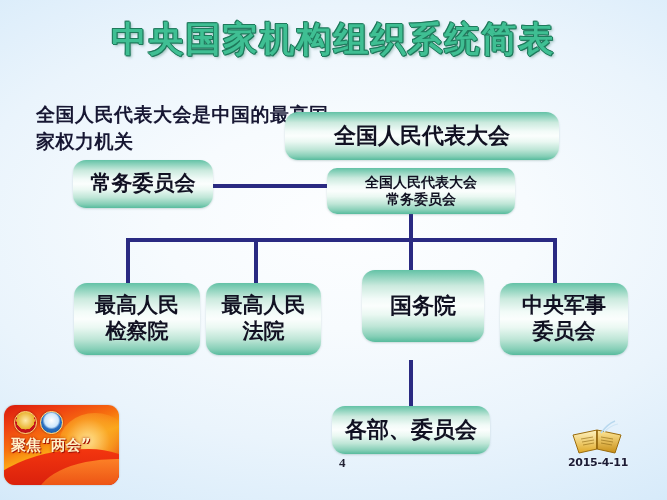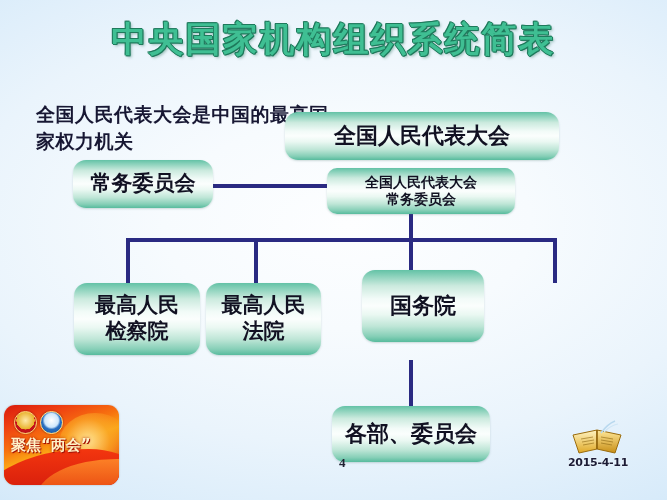--- a/index.html
+++ b/index.html
@@ -247,22 +247,26 @@
 
   <div class="node" style="left:206px; top:283px; width:115px; height:72px; font-size:21px; flex-direction:column;">
     <span>最高人民</span>
     <span>法院</span>
   </div>
 
   <div class="node" style="left:362px; top:270px; width:122px; height:72px; font-size:22px;">
     <span>国务院</span>
   </div>
 
-
-  <div class="node" style="left:332px; top:406px; width:158px; height:56px; font-size:22px;">
+  <div class="node" style="left:500px; top:283px; width:128px; height:72px; font-size:21px; flex-direction:column;">
+    <span>中央军事</span>
+    <span>委员会</span>
+  </div>
+
+  <div class="node" style="left:332px; top:406px; width:158px; height:48px; font-size:22px;">
     <span>各部、委员会</span>
   </div>
 
   <div id="banner">
     <div class="glow"></div>
     <div class="swoosh"></div>
     <div class="swoosh2"></div>
     <div class="emblem e1"></div>
     <div class="emblem e2"></div>
     <div class="btext">聚焦“两会”</div>

